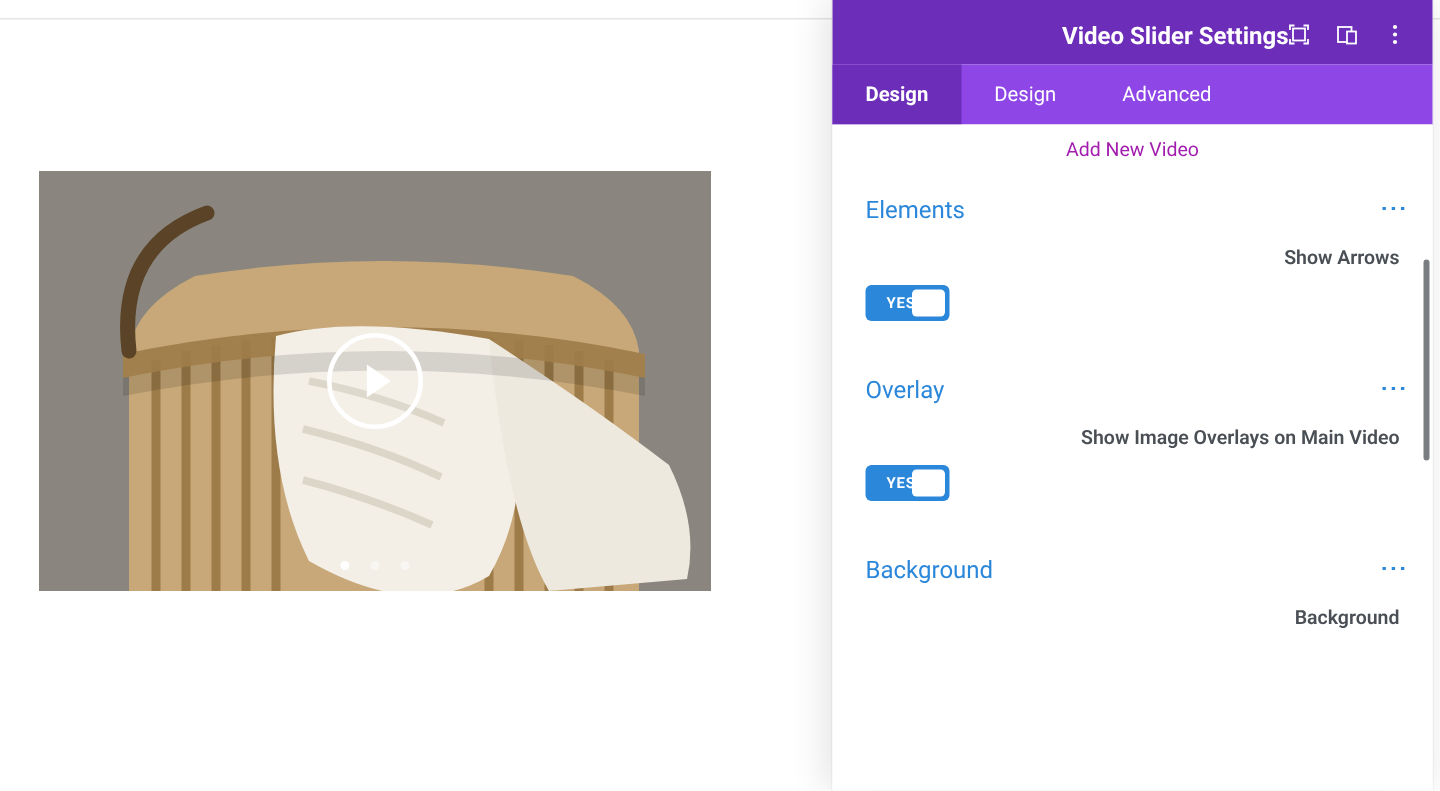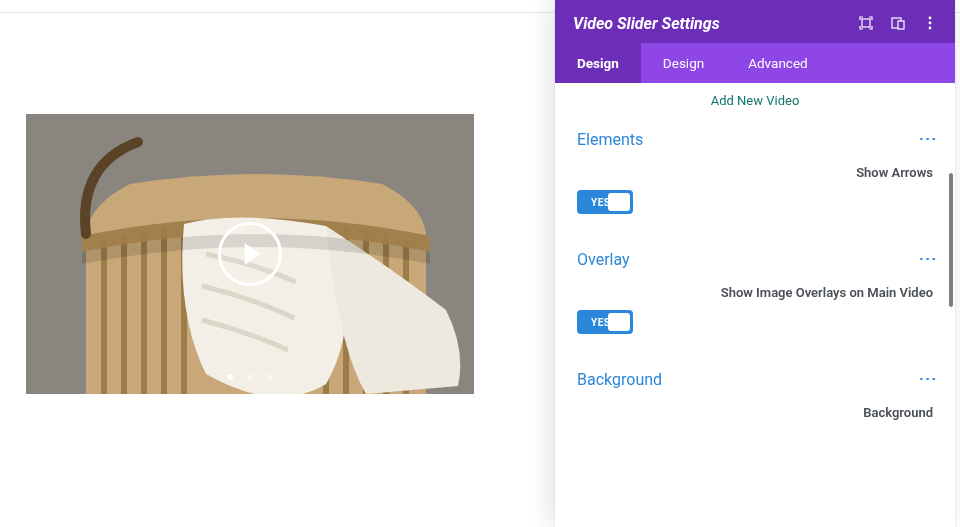--- a/index.html
+++ b/index.html
@@ -82,22 +82,21 @@
   }
 
   .panel-header {
     background: #6c2eb9;
     color: #fff;
     padding: 14px 18px 10px 18px;
   }
   .panel-header .row1 {
     display: flex;
     align-items: flex-start;
-    justify-content: space-between;
-    font-style: italic;
+    justify-content: flex-end;
   }
   .panel-title { font-size: 16px; font-weight: 700; }
   .header-icons { display: flex; gap: 18px; align-items: center; margin-top: 2px; }
   .header-icons span { width: 14px; height: 14px; display: inline-flex; align-items:center; justify-content:center; color:#fff; font-size:14px; cursor:pointer; }
   .preset-line { font-size: 12px; color: #e6d9f6; margin-top: 4px; display:flex; align-items:center; gap:4px; cursor:pointer; }
   .preset-line .caret { font-size:10px; }
 
   .tabs {
     display: flex;
     background: #8e46e6;
@@ -127,21 +126,21 @@
     top: 90px;
     width: 4px;
     height: 134px;
     background: #7a7e83;
     border-radius: 2px;
   }
 
   .add-new {
     text-align: center;
     font-size: 13px;
-    color: #0f766e;
+    color: #a21caf;
     padding: 10px 0 22px 0;
     cursor: pointer;
   }
 
   .section {
     padding: 0 22px 28px 22px;
     position: relative;
   }
   .sec-title-row { display:flex; justify-content:space-between; }
   .sec-title {

